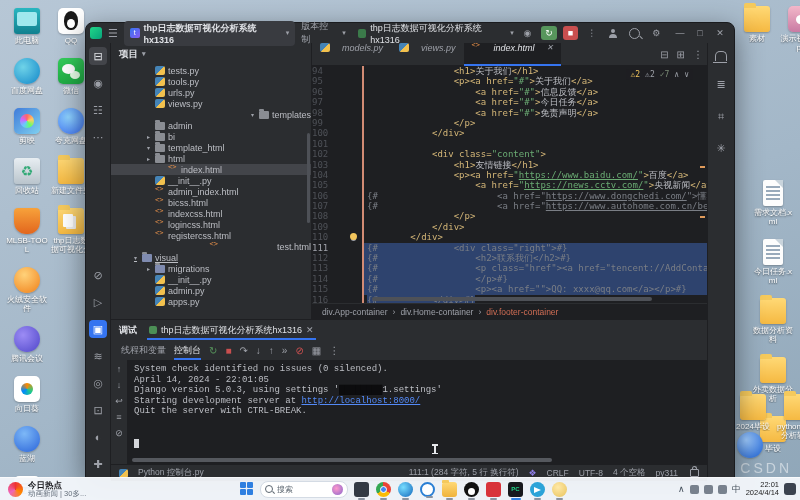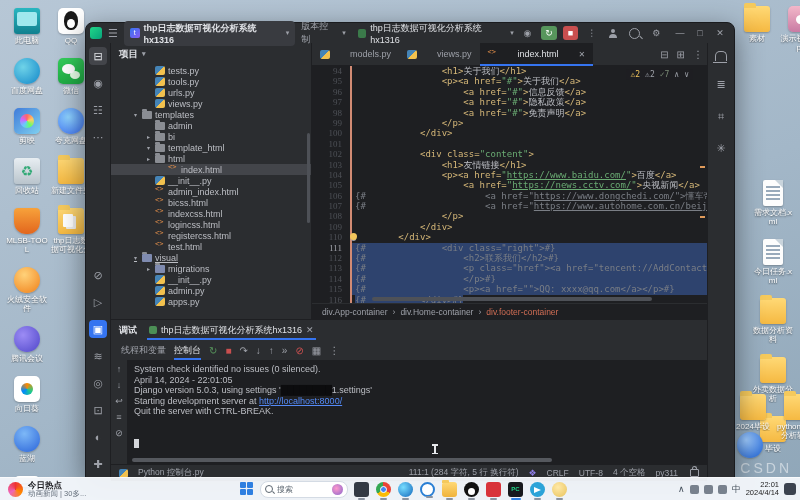--- a/index.html
+++ b/index.html
@@ -97,29 +97,29 @@
   .ti.py{background:linear-gradient(135deg,#4584b6 50%,#f2c14e 50%);border-radius:2px;}
   .ti.folder,.ti.pkg{background:#8a8d93;border-radius:1px;height:8px;}
   .ti.folder::before,.ti.pkg::before{content:"";position:absolute;top:-2px;left:0;width:5px;height:2px;background:#8a8d93;border-radius:1px 1px 0 0;}
   .ti.pkg{background:#7f8bb0;}
   .ti.html{background:none;}
   .ti.html::after{content:"<>";position:absolute;left:0;top:-2px;font-size:7px;color:#e8914a;font-family:"DejaVu Sans Mono",monospace;}
   .pscroll{position:absolute;right:1px;top:90px;width:3px;height:90px;background:#4e5157;border-radius:2px;}
 
   .editor{flex:1;display:flex;flex-direction:column;min-width:0;position:relative;background:#1e1f22;}
   .etabs{height:22px;display:flex;align-items:center;background:#2b2d30;border-bottom:1px solid #1e1f22;font-size:9px;flex:none;}
-  .etab{display:flex;align-items:center;gap:20px;padding:0 8px;height:100%;color:#9da0a8;position:relative;}
+  .etab{display:flex;gap:12px;padding:0 8px;height:100%;color:#9da0a8;position:relative;font-style:italic;}
   .etab.active{color:#dfe1e5;background:#1e1f22;}
   .etab.active::after{content:"";position:absolute;left:0;right:0;bottom:-1px;height:2px;background:#3574f0;}
   .etab .x{font-size:8px;color:#9da0a8;}
   .etabsp{flex:1;}
   .eti{color:#9da0a8;font-size:10px;padding:0 4px;}
   .code{flex:1;position:relative;overflow:hidden;font-family:"DejaVu Sans Mono",monospace;font-size:9px;}
   .cl{display:flex;height:10.4px;line-height:10.4px;white-space:pre;position:relative;}
-  .cl .ln{width:30px;text-align:right;color:#4e5157;flex:none;padding-right:8px;font-family:Liberation Serif, serif;}
+  .cl .ln{width:30px;text-align:left;color:#4e5157;flex:none;padding-right:20px;}
   .cl.cur .ln{color:#a1a3ab;}
   .cl .vb{width:2px;background:#d28b74;flex:none;}
   .cl .txt{flex:1;overflow:hidden;padding-left:3px;}
   .cl.sel .txt{background:#2e436e;}
   .selbg{background:#2e436e;}
   .tok-t{color:#d5b778;}
   .tok-s{color:#6aab73;}
   .tok-u{color:#6aab73;text-decoration:underline;}
   .tok-w{color:#bcbec4;}
   .tok-c{color:#7a7e85;}
@@ -139,21 +139,21 @@
   .dtab::after{content:"";position:absolute;left:0;right:0;bottom:0;height:2px;background:#3574f0;}
   .dtab .dico{width:8px;height:8px;border-radius:2px;background:#4c8f56;}
   .dtoolbar{height:20px;display:flex;align-items:center;gap:8px;padding:0 10px;font-size:9px;flex:none;}
   .stab{color:#9da0a8;height:100%;display:flex;align-items:center;position:relative;}
   .stab.active{color:#dfe1e5;}
   .stab.active::after{content:"";position:absolute;left:0;right:0;bottom:0;height:2px;background:#3574f0;}
   .dtico{font-size:10px;color:#9da0a8;}
   .dtico.green{color:#57965c;} .dtico.red{color:#c94f4f;}
   .dbody{flex:1;display:flex;min-height:0;}
   .dstrip{width:16px;flex:none;display:flex;flex-direction:column;align-items:center;gap:6px;padding-top:4px;color:#9da0a8;font-size:9px;border-right:1px solid #1e1f22;}
-  .cons{flex:1;background:#1e1f22;position:relative;font-family:Liberation Sans, sans-serif;font-size:9px;overflow:hidden;padding:4px 0 0 6px;}
+  .cons{flex:1;background:#1e1f22;position:relative;font-family:Liberation Mono, monospace;font-size:9px;overflow:hidden;padding:4px 0 0 6px;}
   .cline{height:10.6px;line-height:10.6px;white-space:pre;color:#bcbec4;}
   .tok-l{color:#548af7;text-decoration:underline;}
   .tok-r{background:#0c0c0e;color:#0c0c0e;border-radius:1px;}
   .caret{position:absolute;left:6px;top:79px;width:5px;height:9px;background:#d4d6da;}
   .ibeam{position:absolute;left:306px;top:84px;width:1.5px;height:10px;background:#e6e8ec;}
   .ibeam::before,.ibeam::after{content:"";position:absolute;left:-2px;width:5.5px;height:1.5px;background:#e6e8ec;}
   .ibeam::after{bottom:0;}
   .chsb{position:absolute;left:4px;bottom:2px;width:420px;height:4px;background:#55585e;border-radius:2px;}
 
   .sbar{height:16px;flex:none;display:flex;align-items:center;gap:10px;padding:0 8px;font-size:8.5px;color:#9da0a8;border-top:1px solid #1e1f22;background:#2b2d30;border-radius:0;}
@@ -389,21 +389,21 @@
               <div class="trow" style="padding-left: 34px;">
                 <span class="tchev"></span>
                 <span class="ti py"></span>
                 <span>urls.py</span>
               </div>
               <div class="trow" style="padding-left: 34px;">
                 <span class="tchev"></span>
                 <span class="ti py"></span>
                 <span>views.py</span>
               </div>
-              <div class="trow" style="padding-left: 21px;">
+              <div class="trow" style="padding-left: 21px; justify-content: flex-end;">
                 <span class="tchev">▾</span>
                 <span class="ti folder"></span>
                 <span>templates</span>
               </div>
               <div class="trow" style="padding-left: 34px;">
                 <span class="tchev"></span>
                 <span class="ti folder"></span>
                 <span>admin</span>
               </div>
               <div class="trow" style="padding-left: 34px;">
@@ -449,21 +449,21 @@
               <div class="trow" style="padding-left: 34px;">
                 <span class="tchev"></span>
                 <span class="ti html"></span>
                 <span>logincss.html</span>
               </div>
               <div class="trow" style="padding-left: 34px;">
                 <span class="tchev"></span>
                 <span class="ti html"></span>
                 <span>registercss.html</span>
               </div>
-              <div class="trow" style="padding-left: 34px;">
+              <div class="trow" style="padding-left: 34px; justify-content: space-between;">
                 <span class="tchev"></span>
                 <span class="ti html"></span>
                 <span>test.html</span>
               </div>
               <div class="trow" style="padding-left: 21px; text-decoration: underline;">
                 <span class="tchev">▾</span>
                 <span class="ti pkg"></span>
                 <span>visual</span>
               </div>
               <div class="trow" style="padding-left: 34px;">
@@ -507,21 +507,21 @@
               </span>
               <span class="etabsp"></span>
               <span class="eti">⊟</span>
               <span class="eti">⊞</span>
               <span class="eti">⋮</span>
             </div>
           <div class="code" id="code">
               <div class="cl"><span class="ln">94</span><span class="vb"></span><span class="txt"><span class="tok-t">                &lt;h1&gt;</span><span class="tok-w">关于我们</span><span class="tok-t">&lt;/h1&gt;</span></span></div>
               <div class="cl"><span class="ln">95</span><span class="vb"></span><span class="txt"><span class="tok-t">                &lt;p&gt;&lt;a href=</span><span class="tok-s">"#"</span><span class="tok-t">&gt;</span><span class="tok-w">关于我们</span><span class="tok-t">&lt;/a&gt;</span></span></div>
               <div class="cl"><span class="ln">96</span><span class="vb"></span><span class="txt"><span class="tok-t">                    &lt;a href=</span><span class="tok-s">"#"</span><span class="tok-t">&gt;</span><span class="tok-w">信息反馈</span><span class="tok-t">&lt;/a&gt;</span></span></div>
-              <div class="cl"><span class="ln">97</span><span class="vb"></span><span class="txt"><span class="tok-t">                    &lt;a href=</span><span class="tok-s">"#"</span><span class="tok-t">&gt;</span><span class="tok-w">隐私政策</span><span class="tok-t">&lt;/a&gt;</span></span></div>
+              <div class="cl"><span class="ln">97</span><span class="vb"></span><span class="txt"><span class="tok-t">                    &lt;a href=</span><span class="tok-s">"#"</span><span class="tok-t">&gt;</span><span class="tok-w">今日任务</span><span class="tok-t">&lt;/a&gt;</span></span></div>
               <div class="cl"><span class="ln">98</span><span class="vb"></span><span class="txt"><span class="tok-t">                    &lt;a href=</span><span class="tok-s">"#"</span><span class="tok-t">&gt;</span><span class="tok-w">免责声明</span><span class="tok-t">&lt;/a&gt;</span></span></div>
               <div class="cl"><span class="ln">99</span><span class="vb"></span><span class="txt"><span class="tok-t">                &lt;/p&gt;</span></span></div>
               <div class="cl"><span class="ln">100</span><span class="vb"></span><span class="txt"><span class="tok-t">            &lt;/div&gt;</span></span></div>
               <div class="cl"><span class="ln">101</span><span class="vb"></span><span class="txt"></span></div>
               <div class="cl"><span class="ln">102</span><span class="vb"></span><span class="txt"><span class="tok-t">            &lt;div class=</span><span class="tok-s">"content"</span><span class="tok-t">&gt;</span></span></div>
               <div class="cl"><span class="ln">103</span><span class="vb"></span><span class="txt"><span class="tok-t">                &lt;h1&gt;</span><span class="tok-w">友情链接</span><span class="tok-t">&lt;/h1&gt;</span></span></div>
               <div class="cl"><span class="ln">104</span><span class="vb"></span><span class="txt"><span class="tok-t">                &lt;p&gt;&lt;a href=</span><span class="tok-s">"</span><span class="tok-u">https://www.baidu.com/</span><span class="tok-s">"</span><span class="tok-t">&gt;</span><span class="tok-w">百度</span><span class="tok-t">&lt;/a&gt;</span></span></div>
               <div class="cl"><span class="ln">105</span><span class="vb"></span><span class="txt"><span class="tok-t">                    &lt;a href=</span><span class="tok-s">"</span><span class="tok-u">https://news.cctv.com/</span><span class="tok-s">"</span><span class="tok-t">&gt;</span><span class="tok-w">央视新闻</span><span class="tok-t">&lt;/a&gt;</span></span></div>
               <div class="cl"><span class="ln">106</span><span class="vb"></span><span class="txt"><span class="tok-c">{#                      &lt;a href="</span><span class="tok-cu">https://www.dongchedi.com/</span><span class="tok-c">"&gt;懂车帝&lt;/a&gt;#}</span></span></div>
               <div class="cl"><span class="ln">107</span><span class="vb"></span><span class="txt"><span class="tok-c">{#                      &lt;a href="</span><span class="tok-cu">https://www.autohome.com.cn/beijing/</span></span></div>

